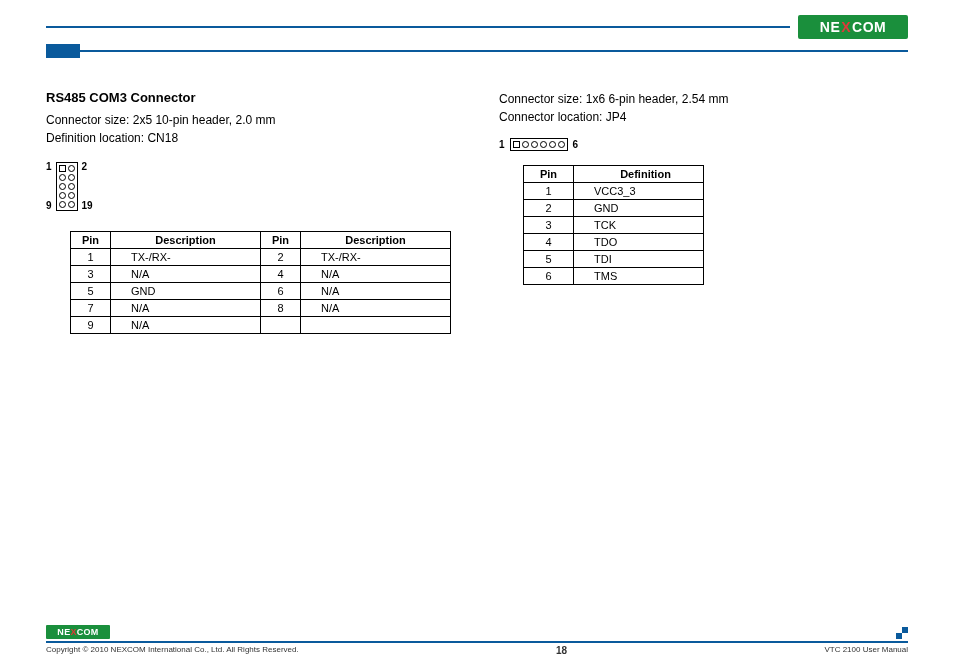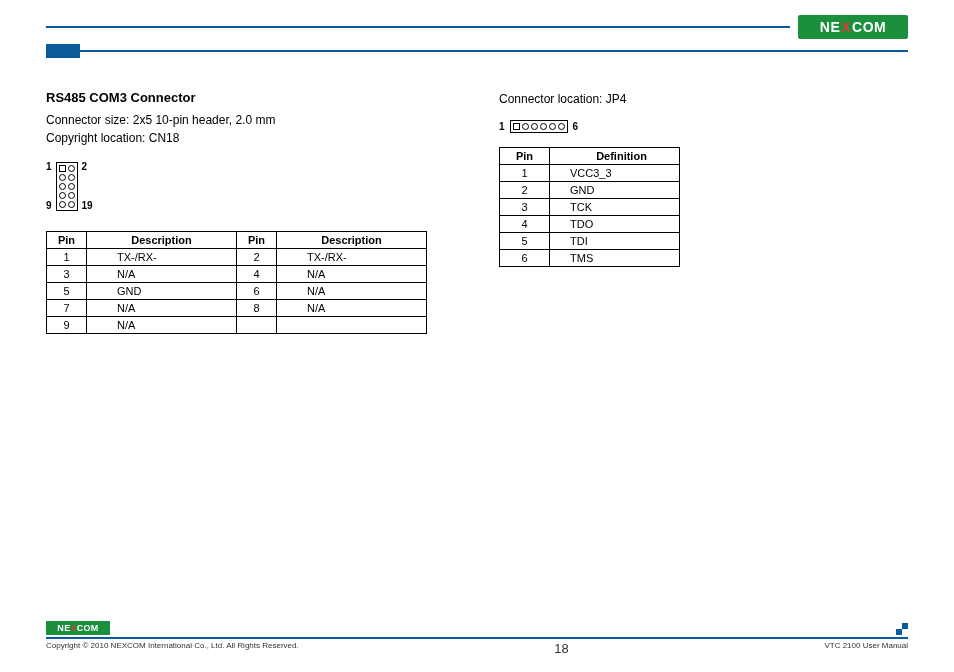--- a/index.html
+++ b/index.html
@@ -66,55 +66,56 @@
     display: flex; align-items: center; gap: 5px;
   }
   .h6-box {
     border: 1px solid #000; padding: 2px;
     display: flex; gap: 2px;
   }
 
   table {
     border-collapse: collapse; font-size: 11px;
     margin-top: 4px;
+    margin-left: 24px;
   }
   th, td {
     border: 1px solid #000;
     padding: 2px 6px;
     text-align: left;
   }
   th { text-align: center; font-weight: bold; }
   .tbl-4col th:nth-child(1), .tbl-4col td:nth-child(1),
   .tbl-4col th:nth-child(3), .tbl-4col td:nth-child(3) {
     width: 40px; text-align: center;
   }
   .tbl-4col th:nth-child(2), .tbl-4col td:nth-child(2),
   .tbl-4col th:nth-child(4), .tbl-4col td:nth-child(4) {
     width: 150px;
   }
-  .tbl-4col td:nth-child(2), .tbl-4col td:nth-child(4) { padding-left: 30px; }
+  .tbl-4col td:nth-child(2), .tbl-4col td:nth-child(4) { padding-left: 20px; }
   .tbl-2col th:nth-child(1), .tbl-2col td:nth-child(1) { width: 50px; text-align: center; }
   .tbl-2col th:nth-child(2), .tbl-2col td:nth-child(2) { width: 130px; padding-left: 20px; }
 
   .footer {
     position: absolute; bottom: 16px; left: 46px; right: 46px;
   }
   .footer-line { height: 2px; background: #0a5a9c; margin-bottom: 2px; }
   .footer-row {
     display: flex; justify-content: space-between; align-items: flex-start;
     font-size: 8px; color: #333;
   }
   .flogo {
     width: 64px; height: 14px; background: #1a8f3c;
     color: #fff; font-size: 9px; font-weight: bold;
     display: flex; align-items: center; justify-content: center;
     letter-spacing: 0.3px; border-radius: 1px;
   }
   .flogo .red { color: #e03a3a; }
-  .pagenum { font-weight: normal; font-size: 13px; align-self: center; }
+  .pagenum { font-weight: bold; font-size: 10px; align-self: center; }
   .corner {
     width: 12px; height: 12px; position: relative;
   }
   .corner::before {
     content: ""; position: absolute; top: 0; right: 0;
     width: 6px; height: 6px; background: #0a5a9c;
   }
   .corner::after {
     content: ""; position: absolute; bottom: 0; left: 0;
     width: 6px; height: 6px; background: #0a5a9c;
@@ -132,21 +133,21 @@
   </div>
 </div>
 <div class="tab-block"></div>
 <div class="tab-line"></div>
 
 <div class="content">
 
   <div class="col">
     <div class="section-title">RS485 COM3 Connector</div>
     <div class="body-text">Connector size:  2x5 10-pin header, 2.0 mm</div>
-    <div class="body-text">Copyright location: CN18</div>
+    <div class="body-text">Definition location: CN18</div>
 
     <div class="d10-wrap" style="margin-top:14px; margin-bottom:16px;">
       <div class="d10-mid">
         <div class="d10-col" style="justify-content:space-between; height:50px;">
           <span>1</span>
           <span>9</span>
         </div>
         <div class="header-box">
           <div class="pin-row">
               <div class="pin-sq"></div>
@@ -214,20 +215,21 @@
             <td>9</td>
             <td>N/A</td>
             <td></td>
             <td></td>
           </tr>
       </tbody>
     </table>
   </div>
 
   <div class="col">
+    <div class="body-text">Connector size:  1x6 6-pin header, 2.54 mm</div>
     <div class="body-text">Connector location: JP4</div>
 
     <div class="diagram6">
       <span class="pin-label">1</span>
       <div class="h6-box">
         <div class="pin-sq"></div>
           <div class="pin-o"></div>
           <div class="pin-o"></div>
           <div class="pin-o"></div>
           <div class="pin-o"></div>

